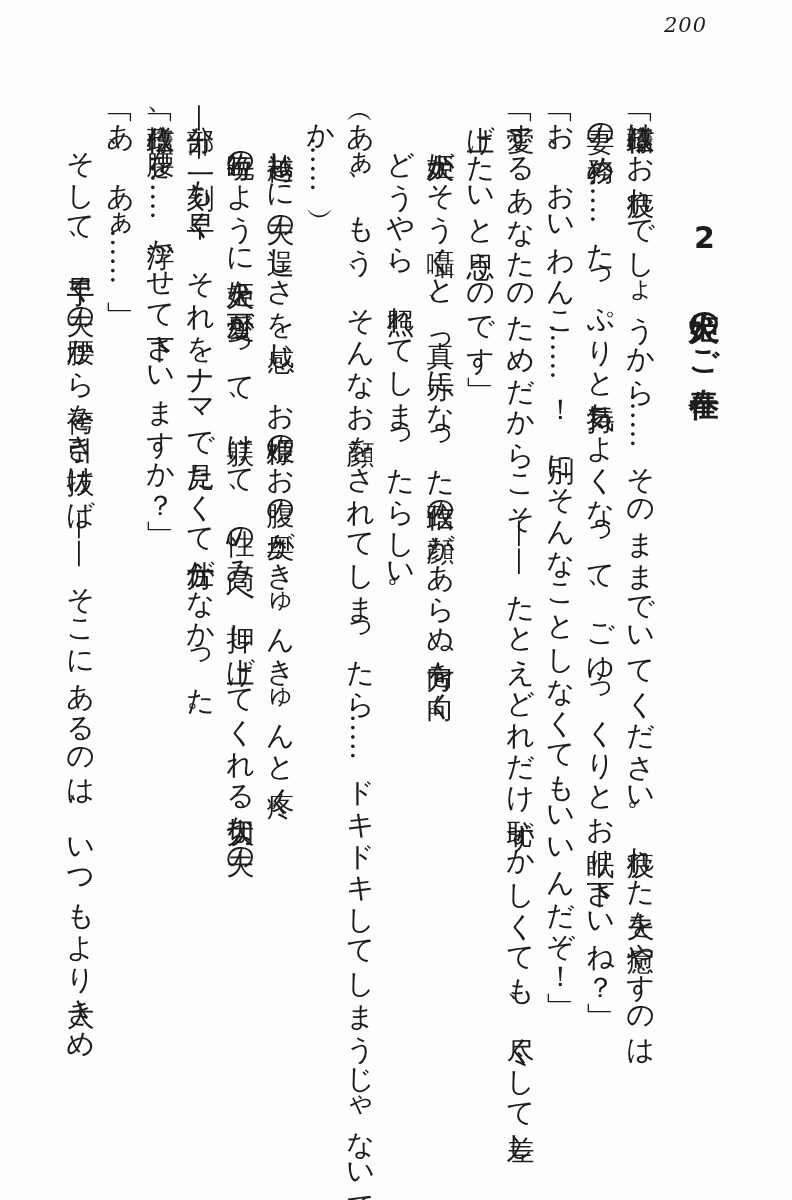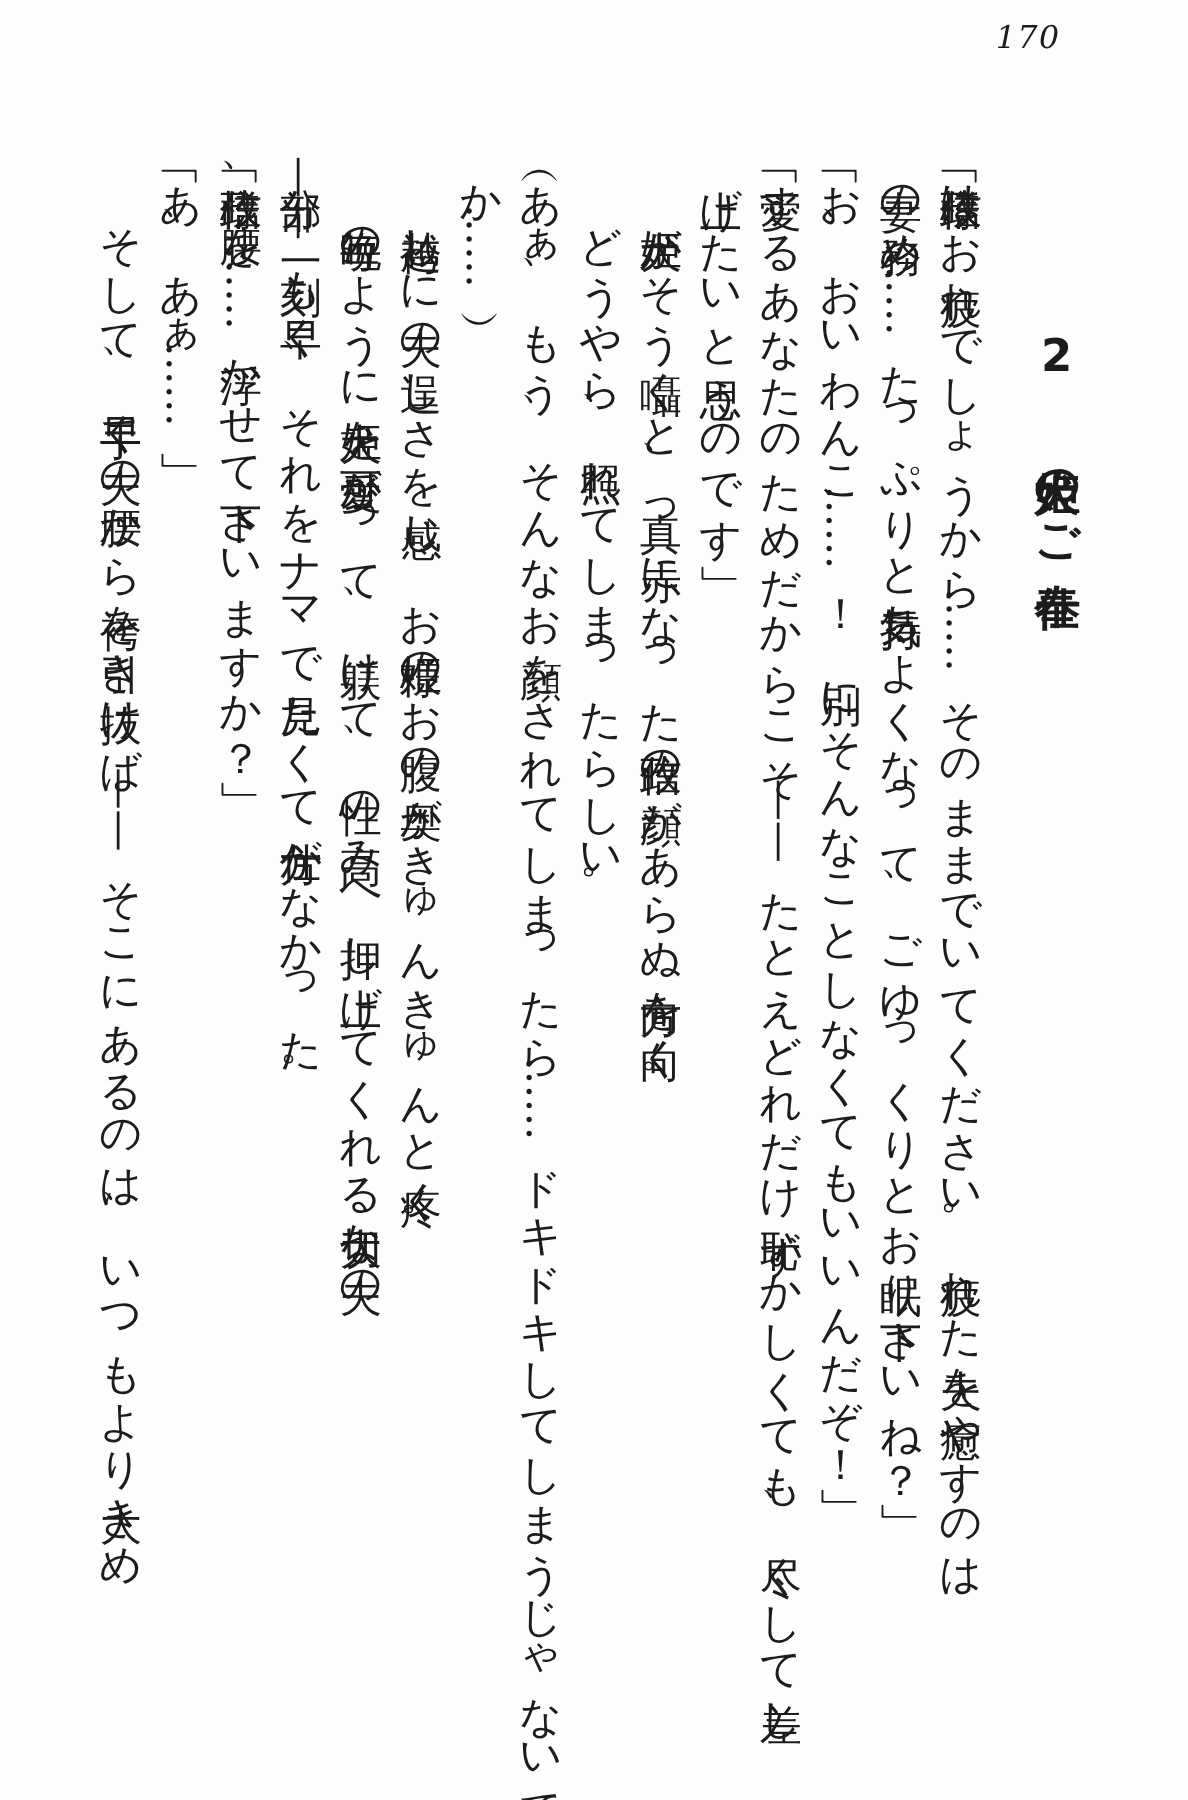--- a/index.html
+++ b/index.html
@@ -58,21 +58,21 @@
   }
   .indent {
     text-indent: 28px;      
   }
 </style>
 </head>
 <body>
 
 <div class="page">
 
-  <div class="page-number">170</div>
+  <div class="page-number">200</div>
 
   <div class="chapter-title">2　犬姫のご奉仕</div>
 
   <div class="body-text">
     <div class="line">「信政様はお疲れでしょうから……そのままでいてください。疲れた夫を癒やすのは</div>
     <div class="line">妻の務め……たっぷりと気持ちよくなって、ごゆっくりとお眠り下さいね？」</div>
     <div class="line">「お、おいわんこ……！　別にそんなことしなくてもいいんだぞ！」</div>
     <div class="line">「愛するあなたのためだからこそ——たとえどれだけ恥ずかしくても、尽くして差し</div>
     <div class="line">上げたいと思うのです」</div>
     <div class="line indent">犬姫がそう囁くと、真っ赤になった信政の顔があらぬ方向を向く。</div>

